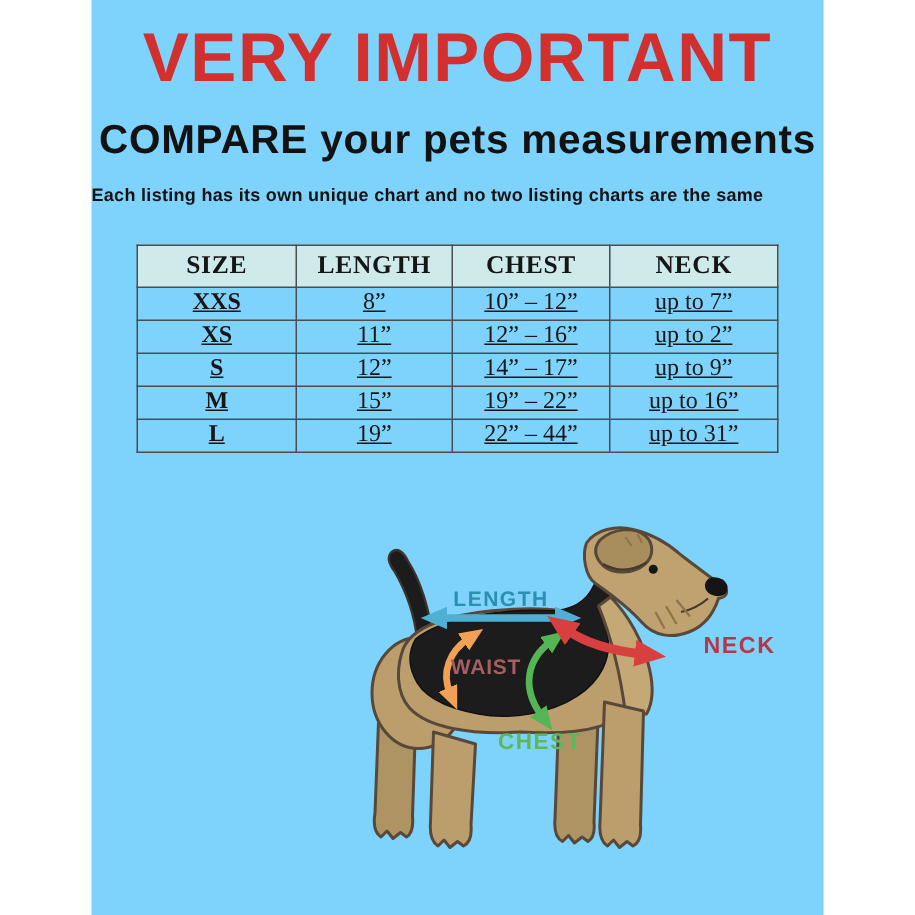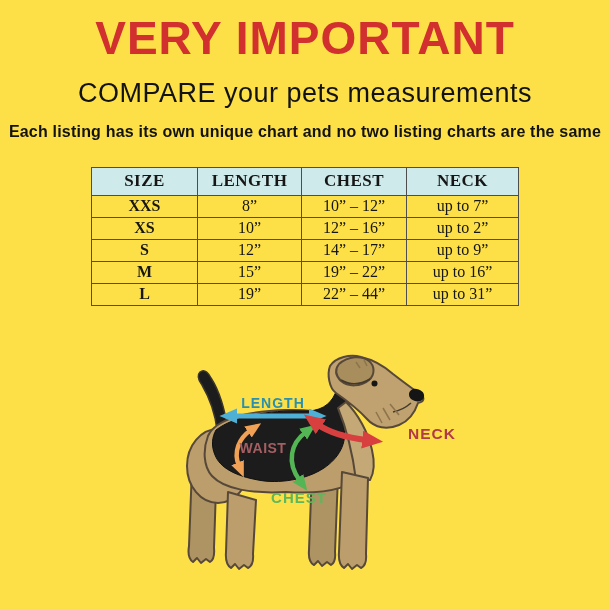--- a/index.html
+++ b/index.html
@@ -1,45 +1,45 @@
 <!DOCTYPE html>
 <html><head>
 <meta charset="utf-8">
 <style>
   html,body { margin:0; padding:0; background:#ffffff; }
   .page {
-    position:relative; width:610px; height:610px; background:#fde047;
+    position:relative; width:488px; height:610px; background:#7dd3fc;
     font-family:"Liberation Sans", sans-serif; overflow:hidden; margin:0 auto;
   }
   .title {
     margin:0; padding-top:14px; text-align:center;
     color:#d1302f; font-size:46px; font-weight:bold; letter-spacing:1px; line-height:1.05;
   }
   .subtitle {
     margin-top:16px; text-align:center; color:#121212;
-    font-size:27px; font-weight:normal; line-height:30px; letter-spacing:0.5px;
+    font-size:27px; font-weight:bold; line-height:30px; letter-spacing:0.5px;
   }
   .note {
-    margin:15px 0 0; text-align:center; color:#121212;
-    font-size:16px; font-weight:bold; letter-spacing:0.2px;
+    margin:15px 0 0; text-align:left; color:#121212;
+    font-size:12px; font-weight:bold; letter-spacing:0.2px;
   }
   table.size-chart {
     margin:26px auto 0; border-collapse:collapse;
     font-family:"Liberation Serif", serif; color:#161616;
   }
   .size-chart th, .size-chart td { border:1px solid #4d4d4d; text-align:center; }
   .size-chart th {
     background:#cfeaea; font-size:17px; font-weight:bold;
     padding:3px 0 4px; letter-spacing:0.5px;margin-left:24px;
   }
   .size-chart th:nth-child(1){ width:105px; }
   .size-chart th:nth-child(2){ width:103px; }
   .size-chart th:nth-child(3){ width:104px; }
   .size-chart th:nth-child(4){ width:111px; }
-  .size-chart td { font-size:16px; height:20px; padding:0 0 1px; line-height:1; }
+  .size-chart td { font-size:16px; height:20px; padding:0 0 1px; line-height:1;text-decoration:underline; }
   .size-chart td.size { font-weight:bold; }
   .dog-wrap { position:relative; margin-top:44px; height:240px; }
   .dog-wrap svg { display:block; margin-left:178px; }
   .dog-wrap text { font-family:"Liberation Sans", sans-serif; font-weight:bold; }
 </style>
 </head>
 <body>
 
 <div class="page">
 
@@ -62,21 +62,21 @@
     </thead>
     <tbody>
       <tr>
         <td class="size">XXS</td>
         <td>8”</td>
         <td>10” – 12”</td>
         <td>up to 7”</td>
       </tr>
       <tr>
         <td class="size">XS</td>
-        <td>10”</td>
+        <td>11”</td>
         <td>12” – 16”</td>
         <td>up to 2”</td>
       </tr>
       <tr>
         <td class="size">S</td>
         <td>12”</td>
         <td>14” – 17”</td>
         <td>up to 9”</td>
       </tr>
       <tr>

